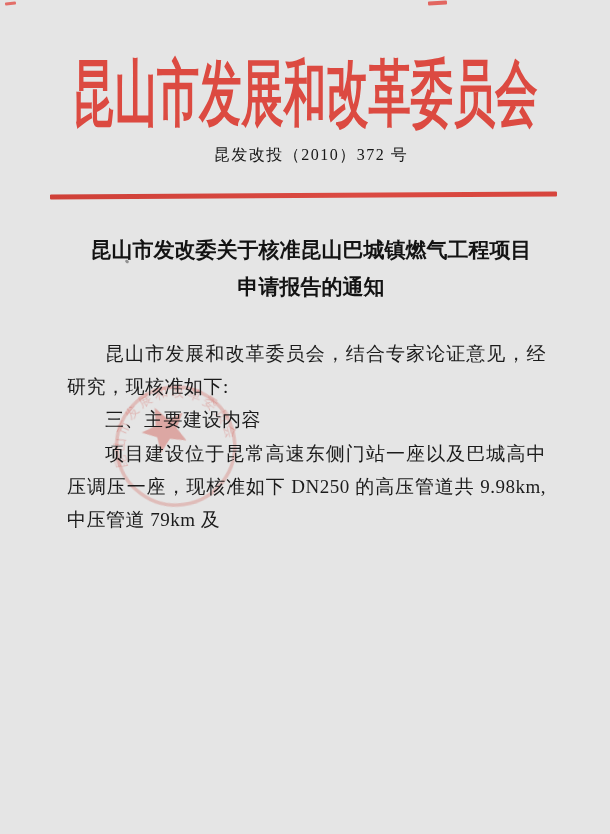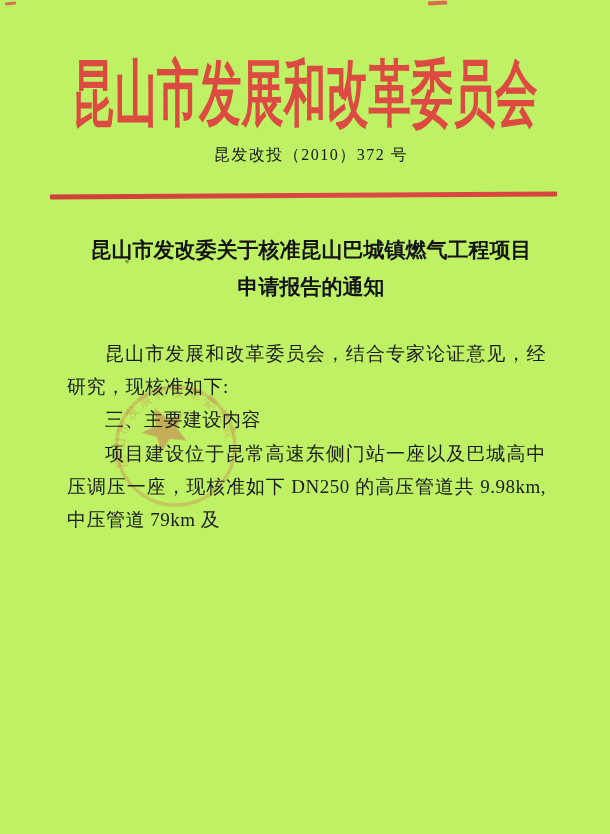--- a/index.html
+++ b/index.html
@@ -4,21 +4,21 @@
 <style>
   html, body {
     margin: 0;
     padding: 0;
     background: #ffffff;
   }
   .page {
     position: relative;
     width: 610px;
     height: 834px;
-    background: #bef264;
+    background: #e5e5e5;
     overflow: hidden;
     font-family: "Liberation Serif", "DejaVu Serif", serif;
   }
 
   
   .artifact {
     position: absolute;
     background: #e25049;
     border-radius: 1px;
   }

